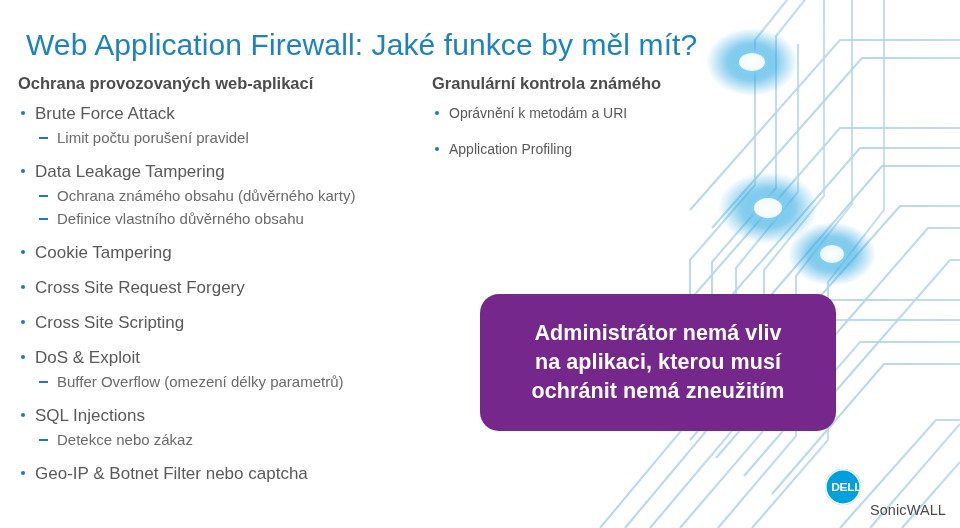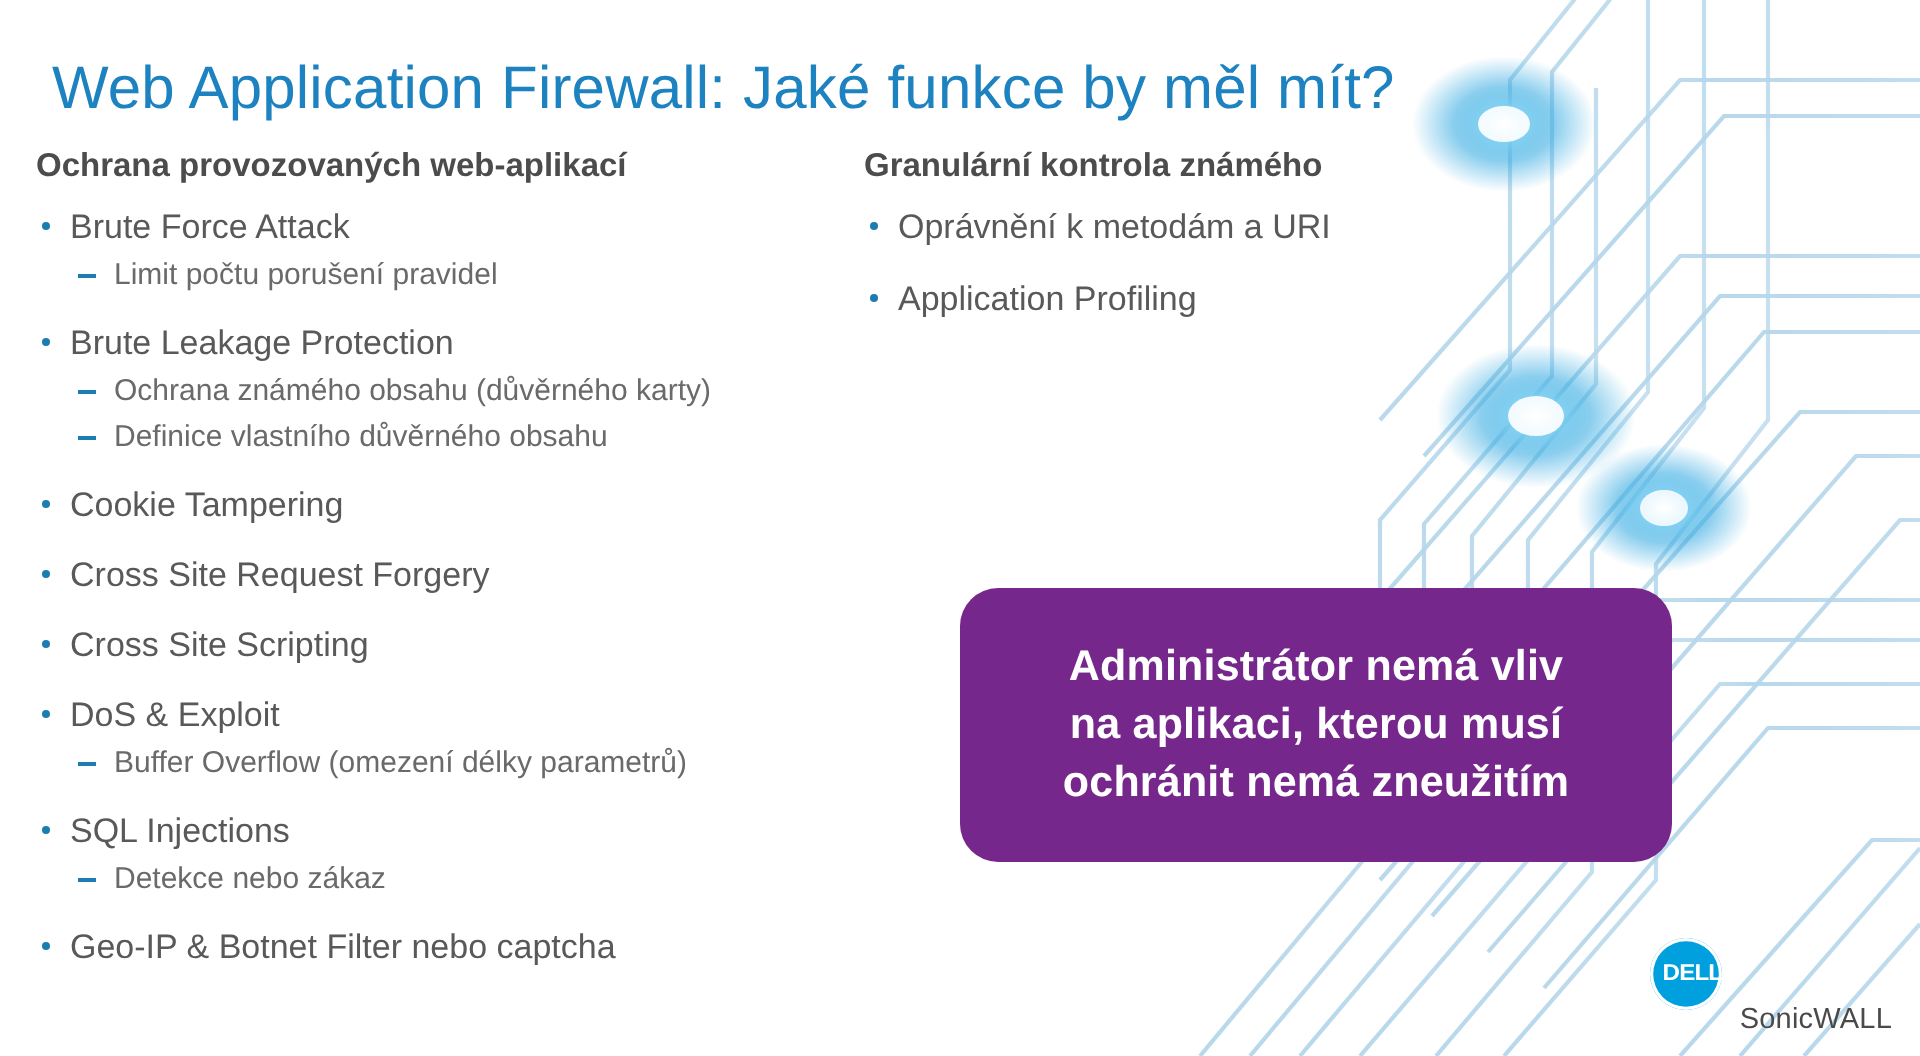--- a/index.html
+++ b/index.html
@@ -129,21 +129,21 @@
     left: 4px;
     top: 11px;
     width: 9px;
     height: 1.6px;
     background: #1d7cb2;
   }
 
   
   .col-right li.lvl1 {
     margin-top: 11px;
-    font-size: 17px;
+    font-size: 14px;
   }
   .col-right li.lvl1:first-child {
     margin-top: 5px;
   }
 
   
   .callout {
     position: absolute;
     left: 480px;
     top: 294px;
@@ -280,21 +280,21 @@
         <ul class="sub">
           <li class="lvl2">
             <span class="dash"></span>
             <span>Limit počtu porušení pravidel</span>
           </li>
         </ul>
       </li>
 
       <li class="lvl1">
         <span class="dot"></span>
-        <span class="l1-text">Brute Leakage Protection</span>
+        <span class="l1-text">Data Leakage Tampering</span>
         <ul class="sub">
           <li class="lvl2">
             <span class="dash"></span>
             <span>Ochrana známého obsahu (důvěrného karty)</span>
           </li>
           <li class="lvl2">
             <span class="dash"></span>
             <span>Definice vlastního důvěrného obsahu</span>
           </li>
         </ul>

